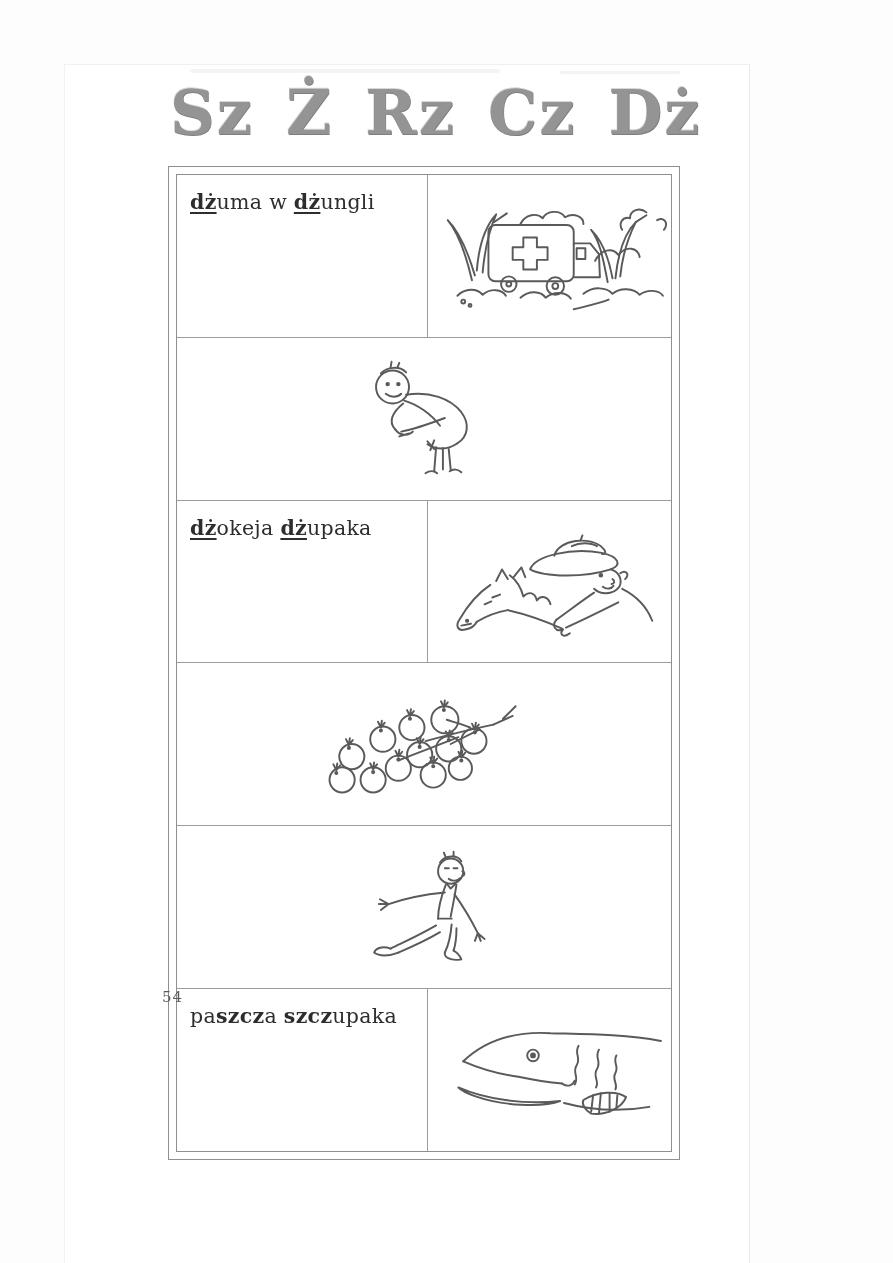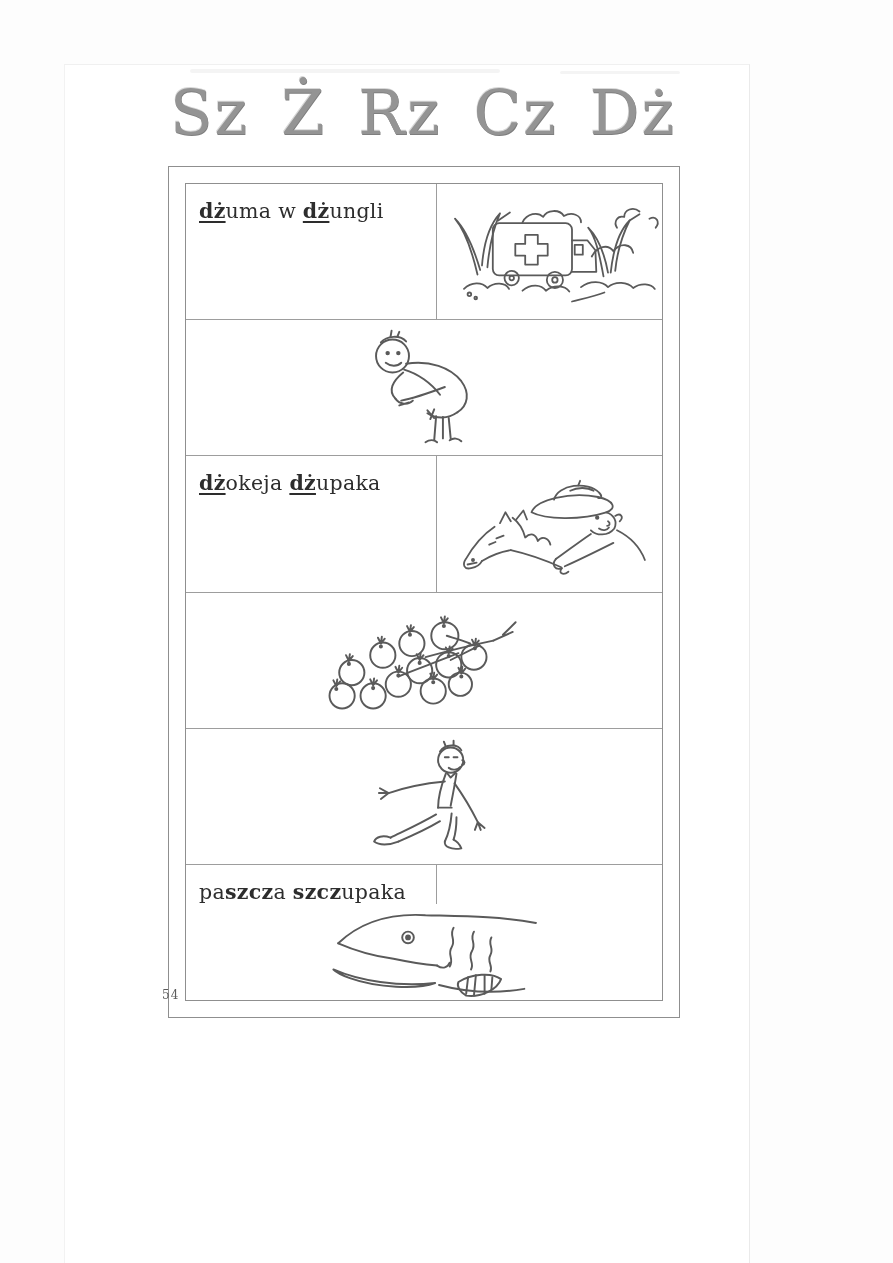--- a/index.html
+++ b/index.html
@@ -15,51 +15,51 @@
     border-top:1px solid rgba(0,0,0,.06);
     border-right:1px solid rgba(0,0,0,.08);
     background:#fff;
   }
   .smudge{position:absolute;background:rgba(0,0,0,.045);border-radius:2px;}
   .smudge-1{left:190px;top:69px;width:310px;height:4px;}
   .smudge-2{left:560px;top:71px;width:120px;height:3px;}
 
   .title{
     position:absolute;left:170px;top:82px;display:flex;gap:32px;
-    font-size:62px;line-height:1;font-weight:normal;color:var(--title);
+    font-size:62px;line-height:1;font-weight:bold;color:var(--title);
     letter-spacing:2px;
     text-shadow:0.6px 0.6px 0 #7e7e7e,-0.6px -0.6px 0 #d8d8d8;
   }
   .title span{display:block;}
 
   .ptable{
-    position:absolute;left:168px;top:166px;width:512px;height:852px;
-    border:1px solid var(--border);padding:16px;box-sizing:border-box;
+    position:absolute;left:168px;top:166px;width:512px;height:994px;
+    border:1px solid var(--border);padding:7px;box-sizing:border-box;
   }
   .ptable-inner{
     border:1px solid var(--border);width:100%;height:100%;
     box-sizing:border-box;display:flex;flex-direction:column;
   }
   .row{flex:1;display:flex;border-bottom:1px solid #9d9d9d;min-height:0;}
-  .row:last-child{border-bottom:none;flex-direction:column;}
+  .row:last-child{border-bottom:none;}
   .cell-text{
     width:251px;box-sizing:border-box;border-right:1px solid #9d9d9d;
     padding:15px 10px 0 13px;font-size:20.5px;color:var(--ink);
     letter-spacing:0.3px;
   }
   .cell-img{
     flex:1;display:flex;align-items:center;justify-content:center;
     color:var(--sketch);overflow:hidden;
   }
   .cell-img svg{width:243px;height:126px;}
   .seg.b{font-weight:bold;}
   .seg.u{text-decoration:underline;text-decoration-thickness:1.6px;text-underline-offset:3px;}
 
   .page-number{
-    position:absolute;left:162px;top:988px;font-size:12px;color:#5c5c5c;
+    position:absolute;left:162px;top:988px;font-size:15px;color:#5c5c5c;
     letter-spacing:1px;
   }
 </style>
 </head>
 <body style="--ink: #2d2d2d; --border: #8f8f8f; --sketch: #5a5a5a; --title: #949494;">
 
 <div class="scan-page"></div>
 <div class="smudge smudge-1"></div>
 <div class="smudge smudge-2"></div>
 

